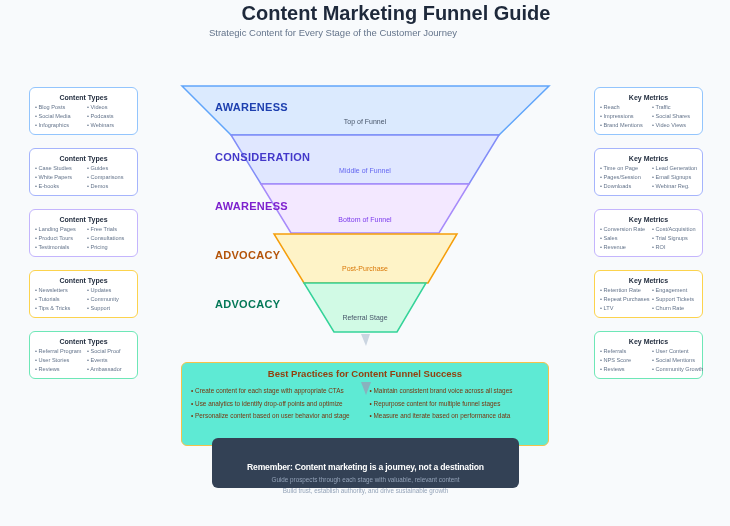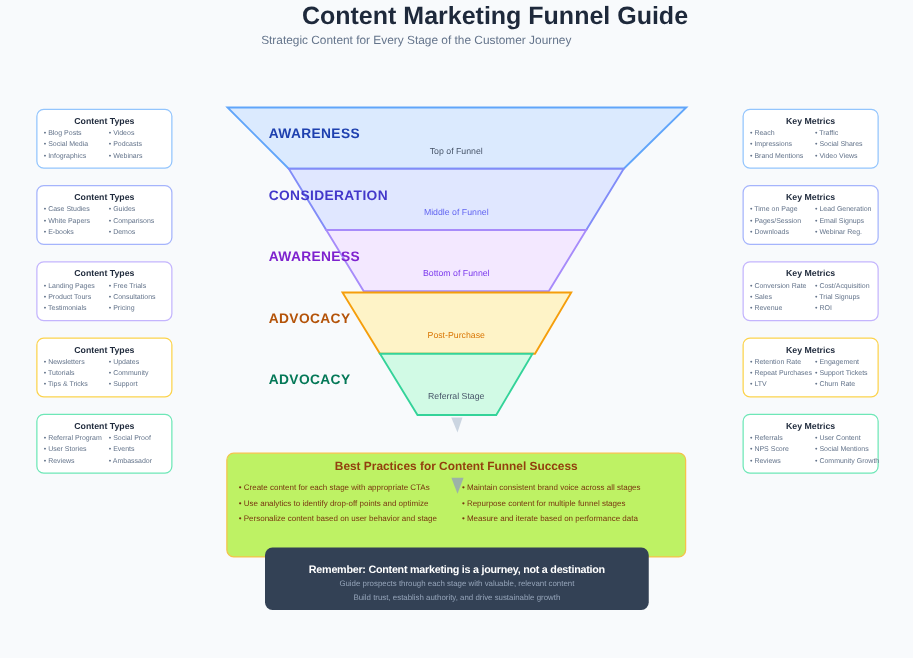--- a/index.html
+++ b/index.html
@@ -38,36 +38,36 @@
   .card-grid {
     display:grid; grid-template-columns: 52px 56px; padding-left:5px;
     row-gap:0px;
   }
   .card-item {
     font-size:5.6px; color:#64748b; line-height:9.2px; white-space:nowrap;
   }
   .card-item::before { content:"• "; }
   .bp {
     position:absolute; left:181px; top:362px; width:368px; height:84px;
-    background:#bef264; border:1.5px solid #f5c24a; border-radius:6px;
+    background:#5eead4; border:1.5px solid #f5c24a; border-radius:6px;
     box-sizing:border-box;
   }
   .bp-title {
     text-align:center; font-size:9.5px; font-weight:bold; color:#92400e;
     margin-top:5px;
   }
   .bp-cols { display:flex; padding-left:9px; margin-top:6px; }
   .bp-col { width:186px; }
   .bp-item { font-size:6.4px; color:#78350f; line-height:12.6px; white-space:nowrap; }
   .bp-item::before { content:"• "; }
   .rem {
     position:absolute; left:212px; top:438px; width:307px; height:50px;
     background:#334155; border-radius:6px;
   }
-  .rem-title { text-align:center; color:#fff; font-size:8.6px; font-weight:bold; margin-top:12px; letter-spacing:-0.2px;}
+  .rem-title { text-align:center; color:#fff; font-size:8.6px; font-weight:bold; margin-top:24px; letter-spacing:-0.2px;}
   .rem-line { text-align:center; color:#94a3b8; font-size:6.3px; margin-top:4px; }
 </style>
 </head>
 <body>
 
 <div class="title">Content Marketing Funnel Guide</div>
 <div class="subtitle">Strategic Content for Every Stage of the Customer Journey</div>
 
 <svg class="funnel" width="730" height="526" viewBox="0 0 730 526">
   <polygon points="182,86 549,86 499,135 231,135" fill="#dbeafe" stroke="#60a5fa" stroke-width="1.5"></polygon>

